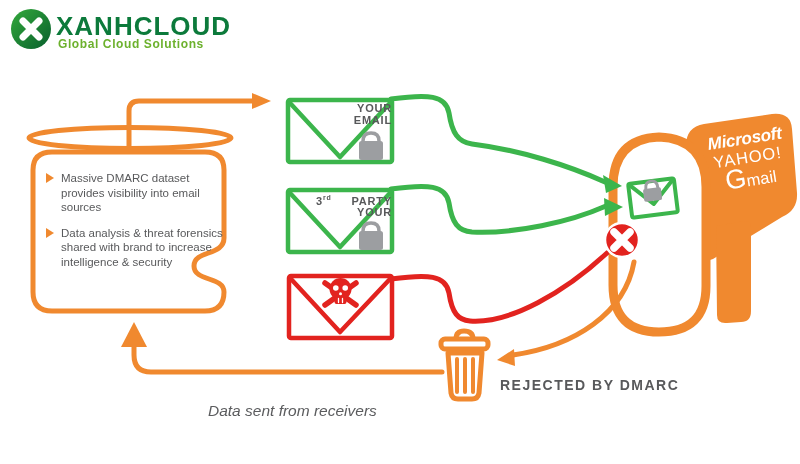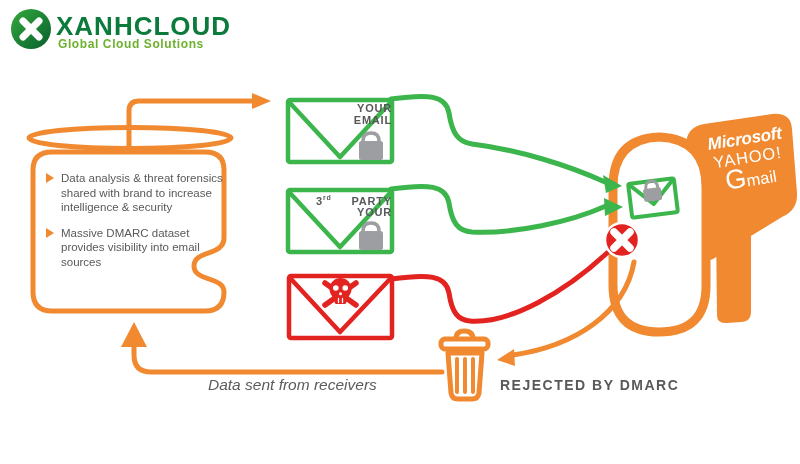--- a/index.html
+++ b/index.html
@@ -20,21 +20,21 @@
   .env-label sup{font-size:7px;}
   .env-label .rest{margin-left:20px;}
   
   .providers{left:697px;top:129px;width:102px;color:#fff;text-align:center;transform:rotate(-9deg);transform-origin:50% 50%;}
   .prov-ms{font-size:17px;font-weight:700;font-style:italic;line-height:19px;letter-spacing:-.2px;}
   .prov-yahoo{font-size:16.5px;font-weight:400;line-height:19px;letter-spacing:1px;}
   .prov-gmail{font-size:16.5px;font-weight:400;line-height:21px;}
   .prov-gmail::first-letter{font-size:27px;font-weight:400;}
   
   .rejected{left:500px;top:377px;font-size:14px;font-weight:700;letter-spacing:1.5px;color:#58595B;}
-  .caption{left:208px;top:375px;font-size:15.5px;font-style:italic;color:#5B5C5E;line-height:19.5px;}
+  .caption{left:208px;top:401px;font-size:15.5px;font-style:italic;color:#5B5C5E;line-height:19.5px;}
 </style>
 </head>
 <body>
 
 <div class="stage">
 
   <svg class="abs" style="left:0;top:0" width="800" height="464" viewBox="0 0 800 464" fill="none" stroke-linecap="round" stroke-linejoin="round">
 
     <g>
       <defs>
@@ -142,25 +142,25 @@
       </g>
     </g>
   </svg>
 
   <div class="abs logo-brand">XANHCLOUD</div>
   <div class="abs logo-tagline">Global Cloud Solutions</div>
 
   <div class="abs panel">
     <div class="panel-item">
       <span class="tri"></span>
-      <span>Data analysis &amp; threat forensics shared with brand to increase intelligence &amp; security</span>
+      <span>Massive DMARC dataset provides visibility into email sources</span>
     </div>
     <div class="panel-item">
       <span class="tri"></span>
-      <span>Massive DMARC dataset provides visibility into email sources</span>
+      <span>Data analysis &amp; threat forensics shared with brand to increase intelligence &amp; security</span>
     </div>
   </div>
 
   <div class="abs env-label" style="left:288px;top:103px">
     <div>YOUR</div>
     <div>EMAIL</div>
   </div>
 
   <div class="abs env-label" style="left:288px;top:192px">
     <div><span>3</span><sup>rd</sup><span class="rest">PARTY</span></div>

